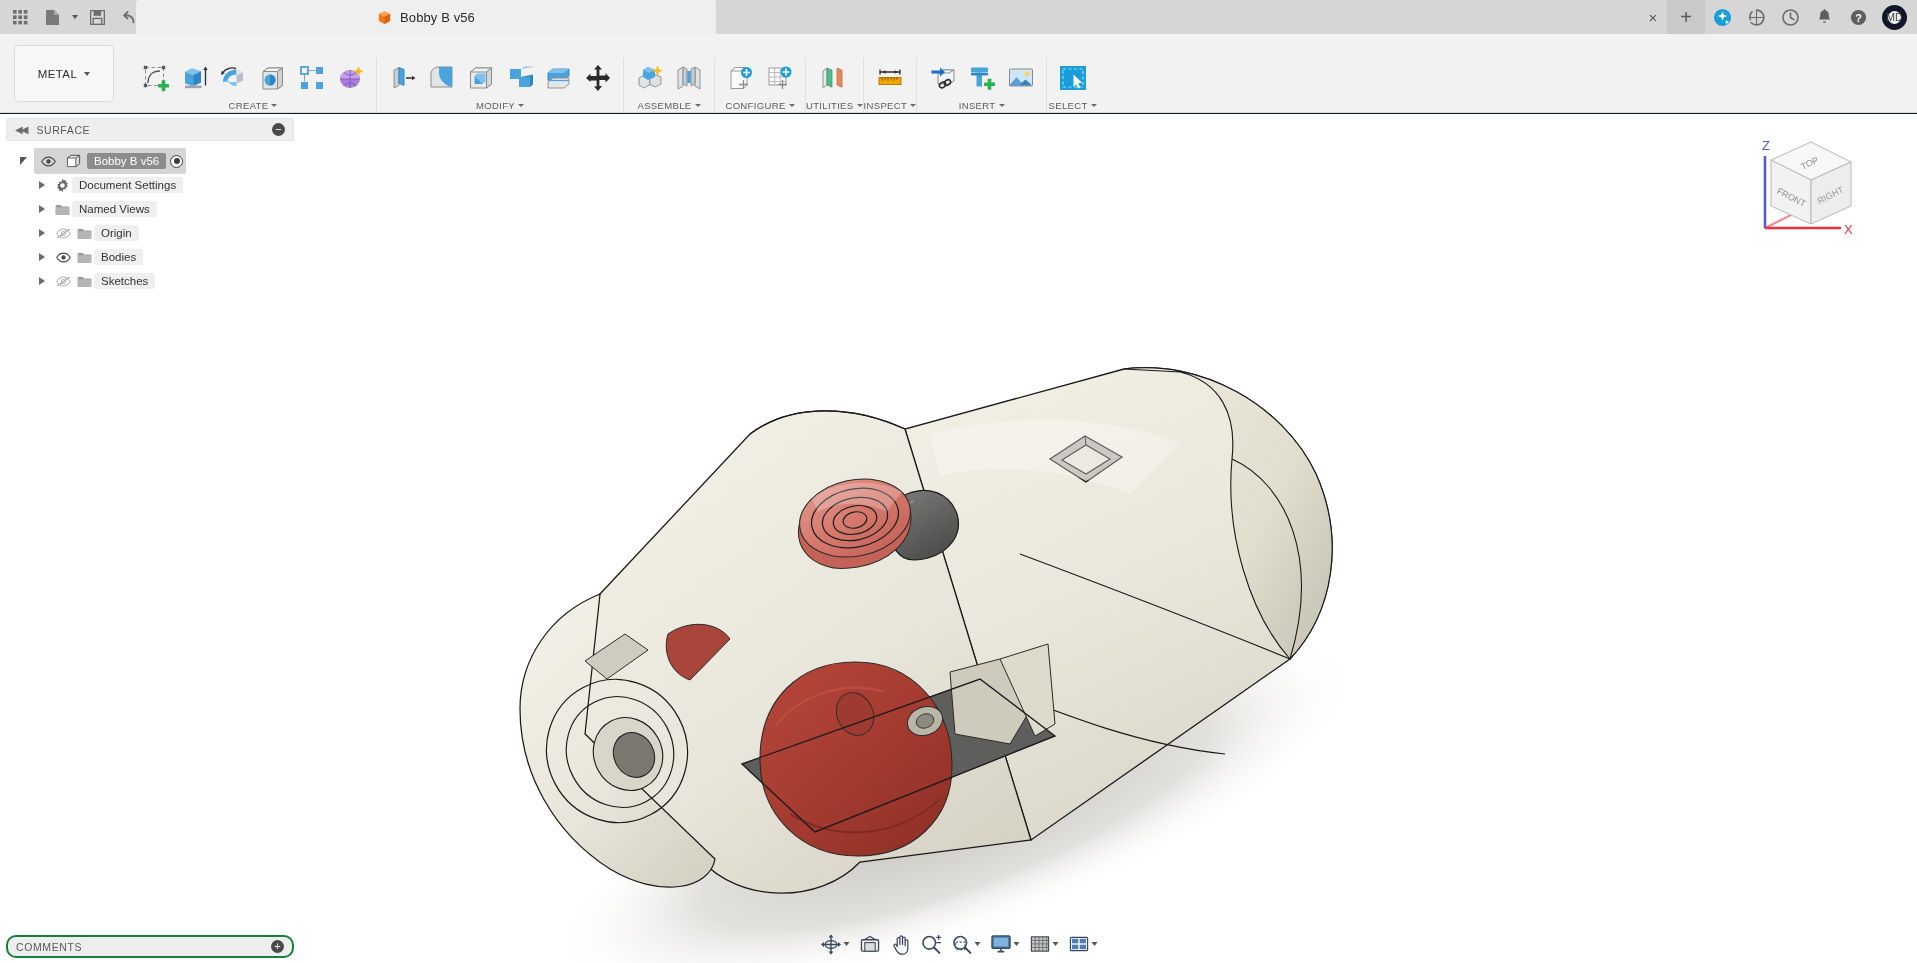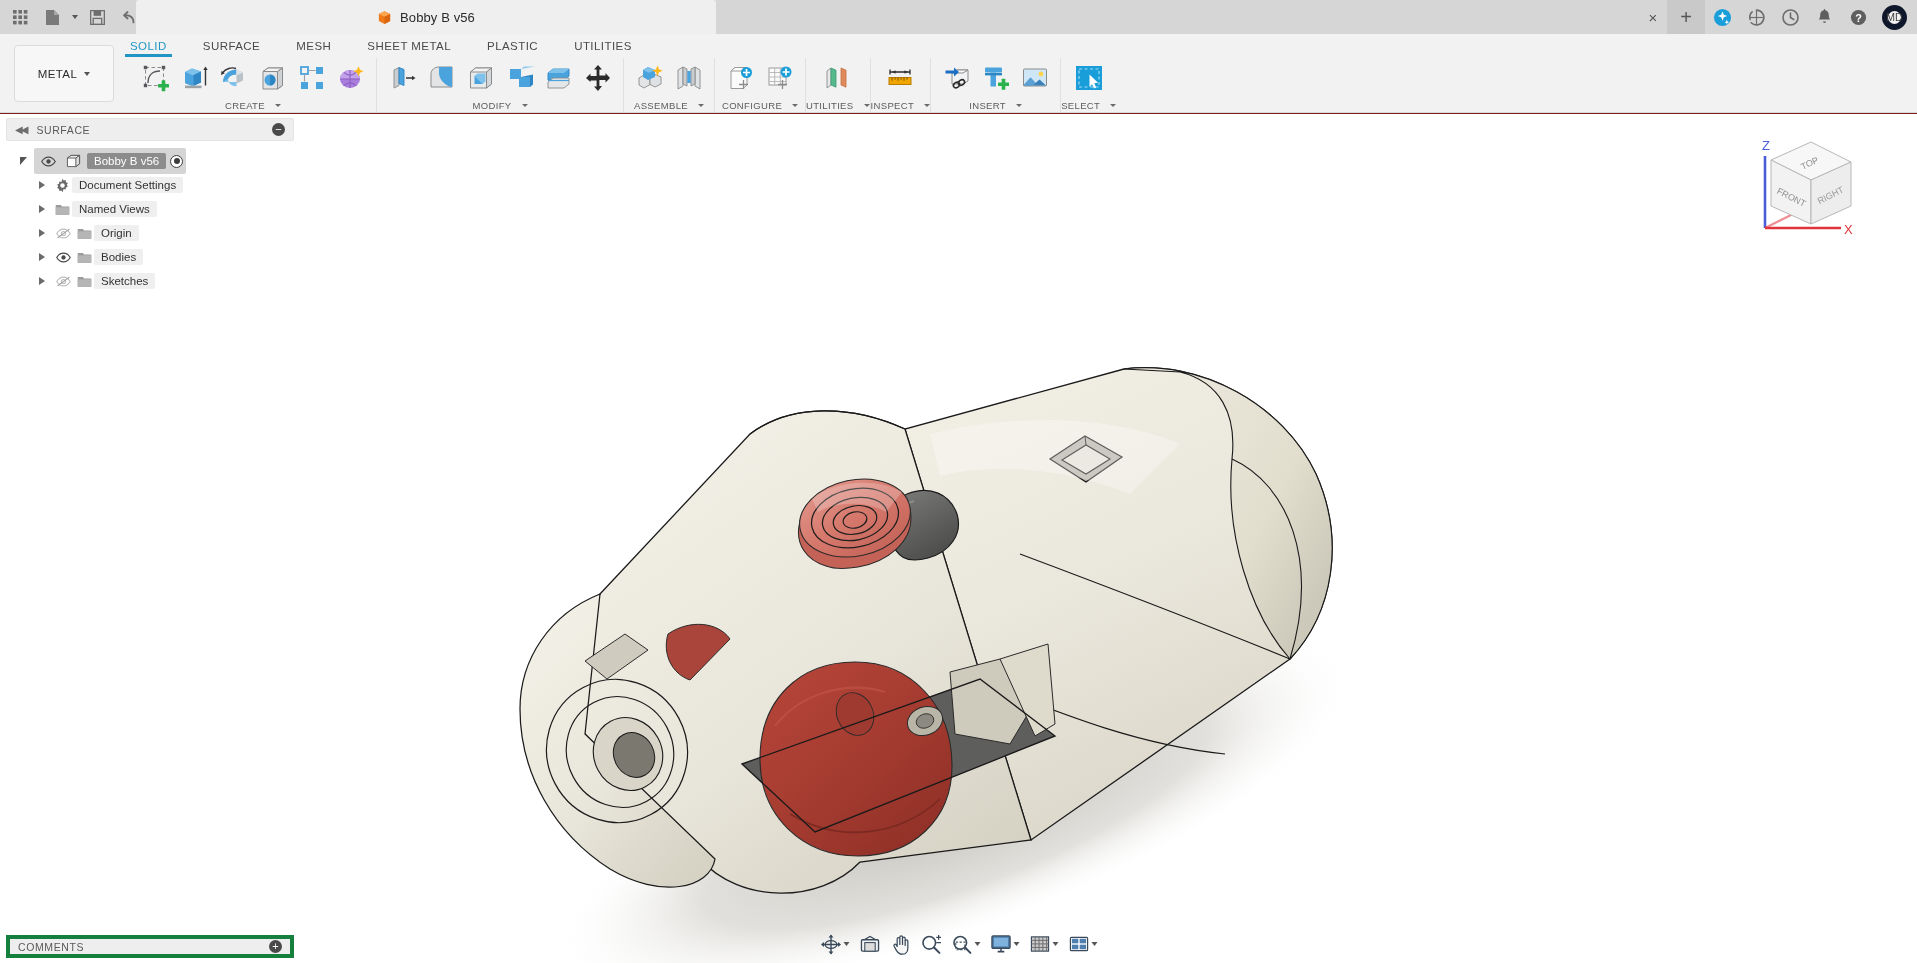--- a/index.html
+++ b/index.html
@@ -4,21 +4,21 @@
 <title>Fusion 360</title>
 <style>
   * { box-sizing: border-box; margin: 0; padding: 0; }
   html, body {
     width: 1917px; height: 963px;
     overflow: hidden;
     background: #ffffff;
     font-family: "Liberation Sans", sans-serif;
     -webkit-font-smoothing: antialiased;
   }
-  #app { position: relative; width: 1917px; height: 963px; background:#7f1d1d; }
+  #app { position: relative; width: 1917px; height: 963px; background:#0f172a; }
 
   
   .titlebar {
     position: absolute; top:0; left:0; width:1917px; height:34px;
     background: #d6d6d6;
     display:flex; align-items:center;
   }
   .tb-left { display:flex; align-items:center; height:34px; padding-left:4px; }
   .tb-btn {
     width:32px; height:30px; display:flex; align-items:center; justify-content:center;
@@ -85,21 +85,21 @@
   }
   .group { position:relative; height:55px; display:flex; flex-direction:column; align-items:center; }
   .group + .group { border-left:1px solid #e0e0e0; }
   .group-icons { display:flex; align-items:flex-start; height:40px; padding:1px 7px 0 7px; gap:2px; }
   .gi {
     width:37px; height:38px; display:flex; align-items:center; justify-content:center;
     cursor:pointer; border-radius:3px;
   }
   .gi.sel { background:transparent; }
   .group-label {
-    font-size:9.5px; color:#5c5c5c; letter-spacing:.35px; display:flex; align-items:center; gap:10px;
+    font-size:9.5px; color:#5c5c5c; letter-spacing:.35px; display:flex; align-items:center; gap:3px;
     height:15px; cursor:pointer; white-space:nowrap;
   }
   .lbl-caret { width:0;height:0;border-left:3px solid transparent;border-right:3px solid transparent;border-top:3.5px solid #6b6b6b; }
 
   
   .browser {
     position:absolute; left:0; top:114px; width:300px; bottom:0;
     background:#fff; z-index:5;
   }
   .browser-head {
@@ -133,21 +133,21 @@
   .radio-t i { width:6px;height:6px;border-radius:50%;background:#3c3c3c;display:block; }
 
   
   .canvas {
     position:absolute; left:0; top:114px; right:0; bottom:0;
     background:#ffffff; overflow:hidden;
   }
   .viewcube { position:absolute; right:52px; top:14px; width:120px; height:115px; }
   .comments {
     position:absolute; left:6px; bottom:5px; width:288px; height:23px;
-    background:#eeeeee; border:4px solid #15803d; border-radius:0;
+    background:#eeeeee; border:2px solid #15803d; border-radius:10px;
     display:flex; align-items:center; padding:0 8px; z-index:6;
   }
   .comments-title { font-size:10.5px; color:#5a5a5a; letter-spacing:.6px; flex:1; }
   .navbar {
     position:absolute; left:50%; transform:translateX(-50%); bottom:4px;
     height:30px; display:flex; align-items:center; gap:0px; z-index:6;
   }
   .nb {
     height:30px; display:flex; align-items:center; justify-content:center;
     padding:0 5px; cursor:pointer; border-radius:2px;
@@ -283,28 +283,20 @@
     </div>
   </div>
 
   <div class="ribbon">
 
     <div class="design-btn">
       <span>METAL</span>
       <i class="caret-dn"></i>
     </div>
 
-    <div class="tabs">
-      <div class="tab active">SOLID</div>
-      <div class="tab">SURFACE</div>
-      <div class="tab">MESH</div>
-      <div class="tab">SHEET METAL</div>
-      <div class="tab">PLASTIC</div>
-      <div class="tab">UTILITIES</div>
-    </div>
 
     <div class="groups">
 
       <div class="group">
         <div class="group-icons">
           <div class="gi" title="Create Sketch">
             <svg width="30" height="30" viewBox="0 0 30 30">
               <rect x="4.5" y="4.5" width="18" height="18" fill="none" stroke="#8b8b8b" stroke-width="1" stroke-dasharray="3.5 2.5"></rect>
               <path d="M7 20C7 12 12 8 19 8" fill="none" stroke="#55585c" stroke-width="1.4"></path>
               <g fill="#55585c">

